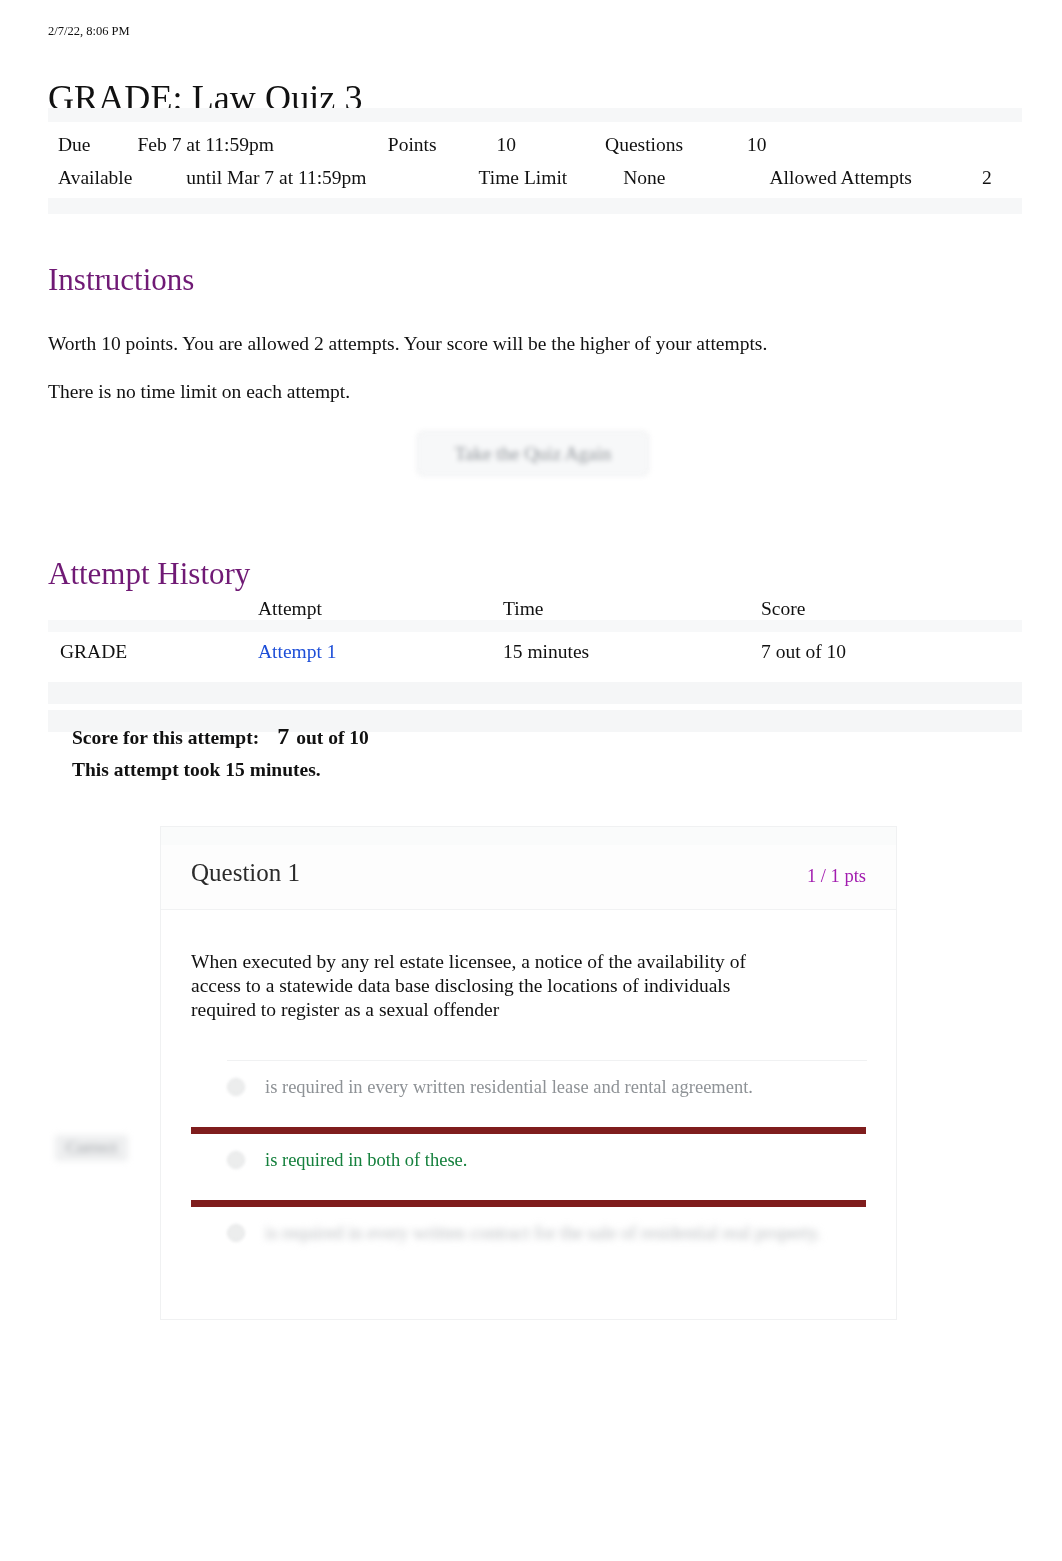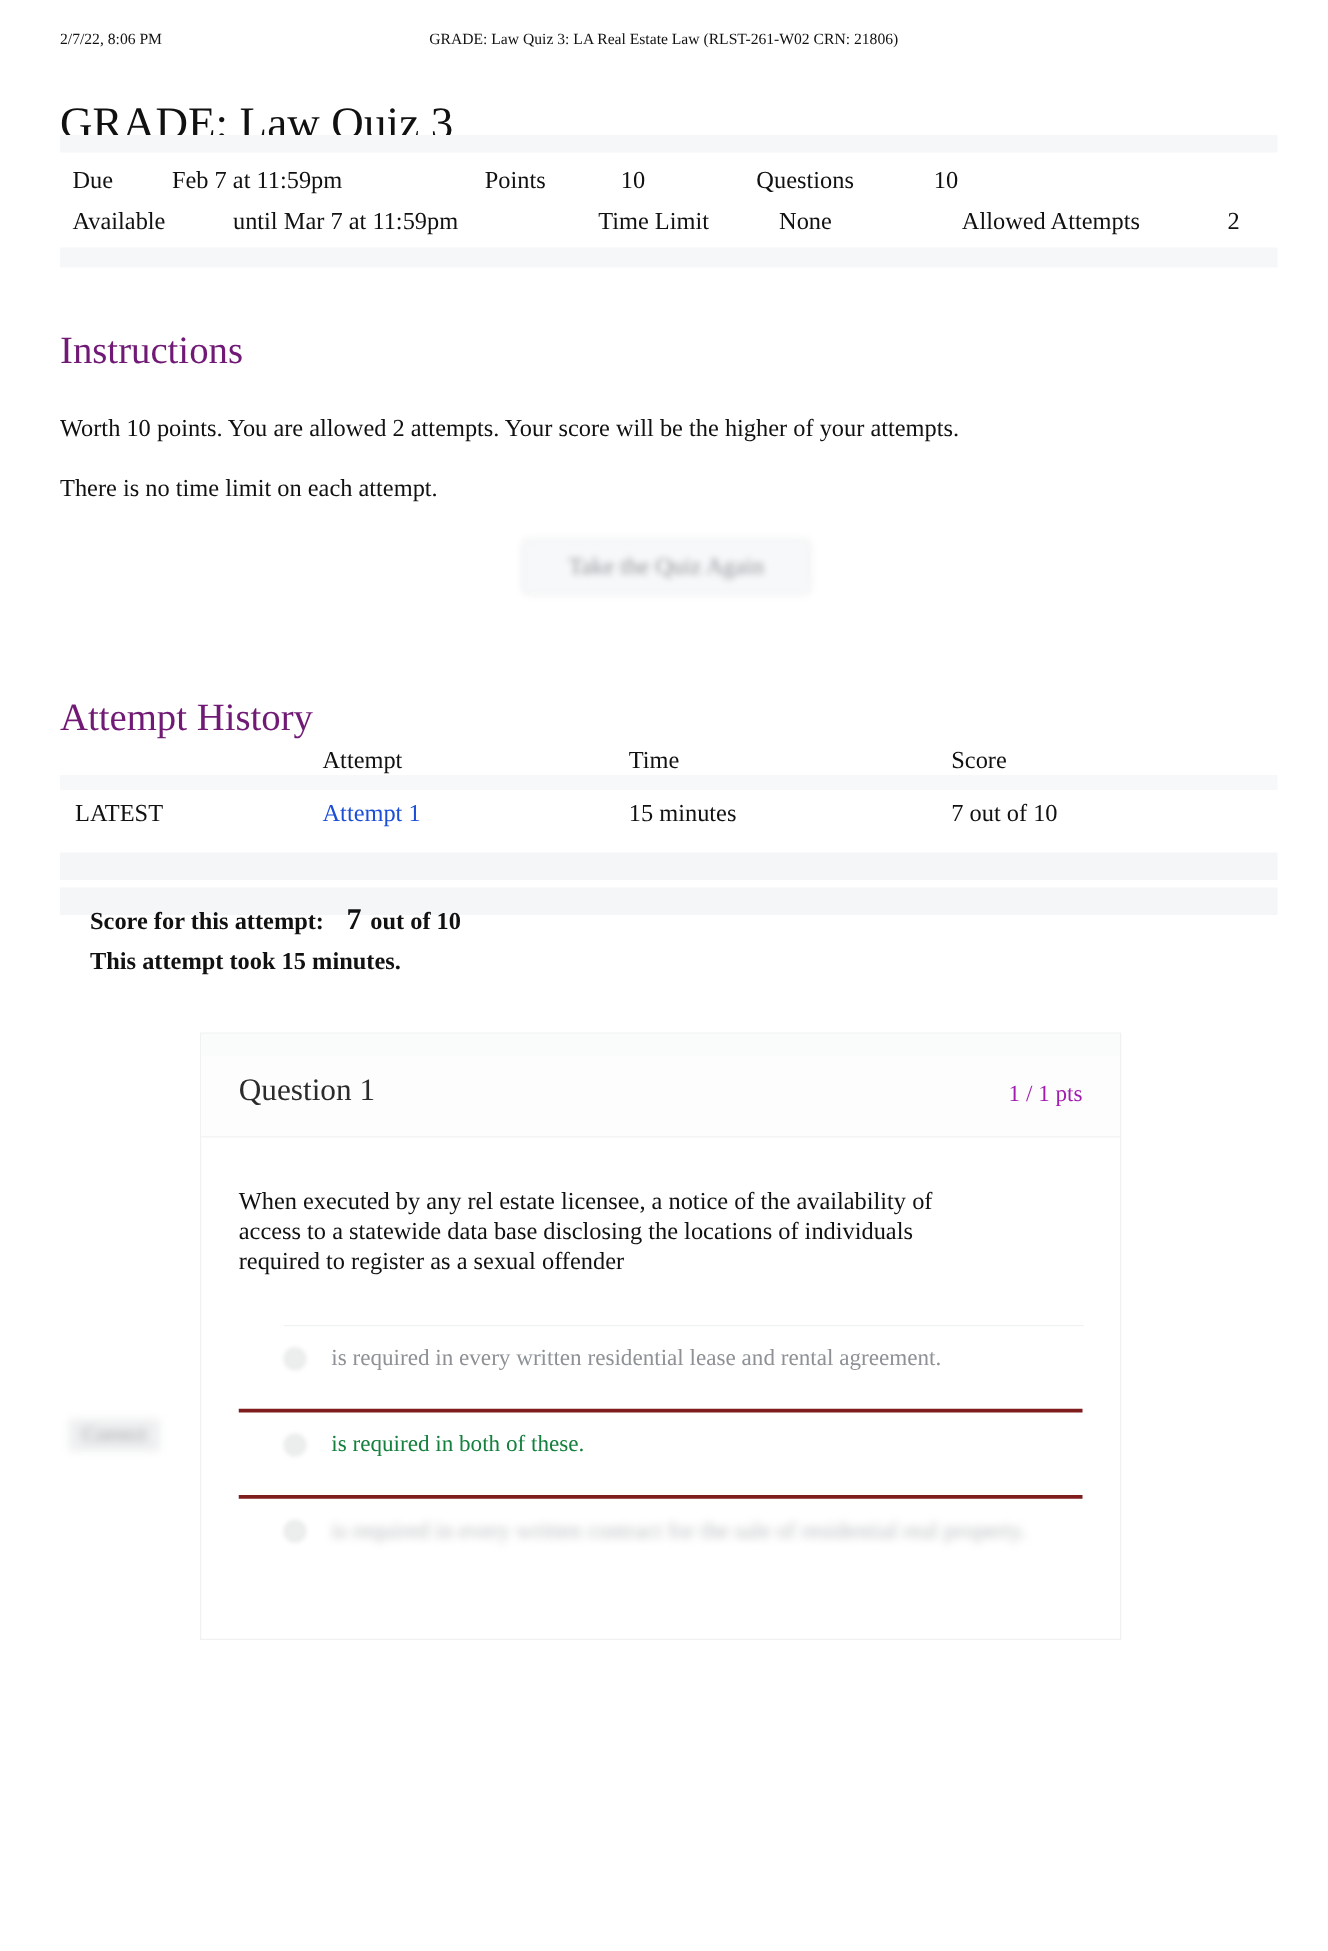--- a/index.html
+++ b/index.html
@@ -256,21 +256,21 @@
   .answers {
     margin-top: 0;
     padding: 0 0 46px 0;
   }
   .answer-row {
     position: relative;
     display: flex;
     align-items: flex-start;
     min-height: 42px;
     padding: 12px 0 12px 36px;
-    border-bottom: 3px solid #7f1d1d;
+    border-bottom: 7px solid #7f1d1d;
   }
   .answer-row:last-child { border-bottom: none; }
   .radio {
     width: 16px;
     height: 16px;
     border-radius: 50%;
     background: #eceded;
     border: 1px solid #e4e5e6;
     flex: none;
     margin-top: 5px;
@@ -302,21 +302,20 @@
     padding: 3px 11px;
     border-radius: 3px;
     filter: blur(3.2px);
   }
 </style>
 </head>
 <body>
 
 <div class="print-header">
   <span class="ph-date">2/7/22, 8:06 PM</span>
-  <span class="ph-title">GRADE: Law Quiz 3: LA Real Estate Law (RLST-261-W02 CRN: 21806)</span>
 </div>
 
 <h1 class="page-title">GRADE: Law Quiz 3</h1>
 
 <div class="meta-wrap">
   <div class="meta-bar"></div>
   <div class="meta-body">
     <div class="meta-row">
       <span class="meta-cell meta-label r1-due-label">Due</span>
       <span class="meta-cell meta-value r1-due-value">Feb 7 at 11:59pm</span>
@@ -347,21 +346,21 @@
 
 <div class="history-wrap">
   <div class="hist-head">
     <span class="col-flag"></span>
     <span class="col-attempt">Attempt</span>
     <span class="col-time">Time</span>
     <span class="col-score">Score</span>
   </div>
   <div class="hist-band"></div>
   <div class="hist-row">
-    <span class="col-flag">LATEST</span>
+    <span class="col-flag">GRADE</span>
     <span class="col-attempt"><a class="attempt-link" href="#">Attempt 1</a></span>
     <span class="col-time">15 minutes</span>
     <span class="col-score">7 out of 10</span>
   </div>
   <div class="hist-band2"></div>
   <div class="hist-band3"></div>
 </div>
 
 <div class="score-summary">
   <div class="score-line">

